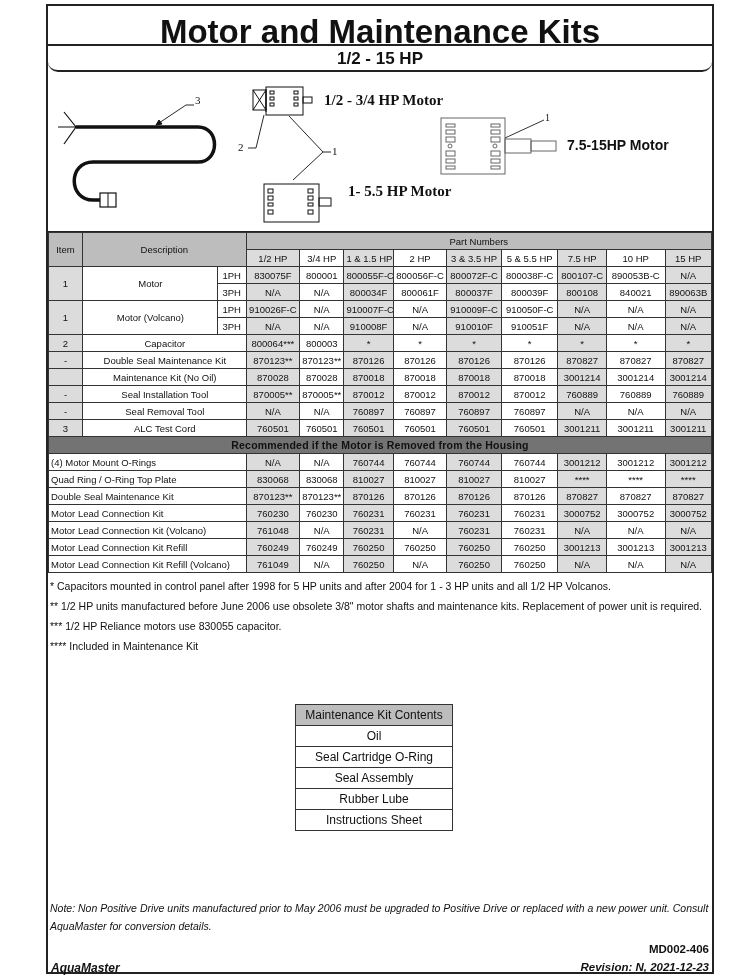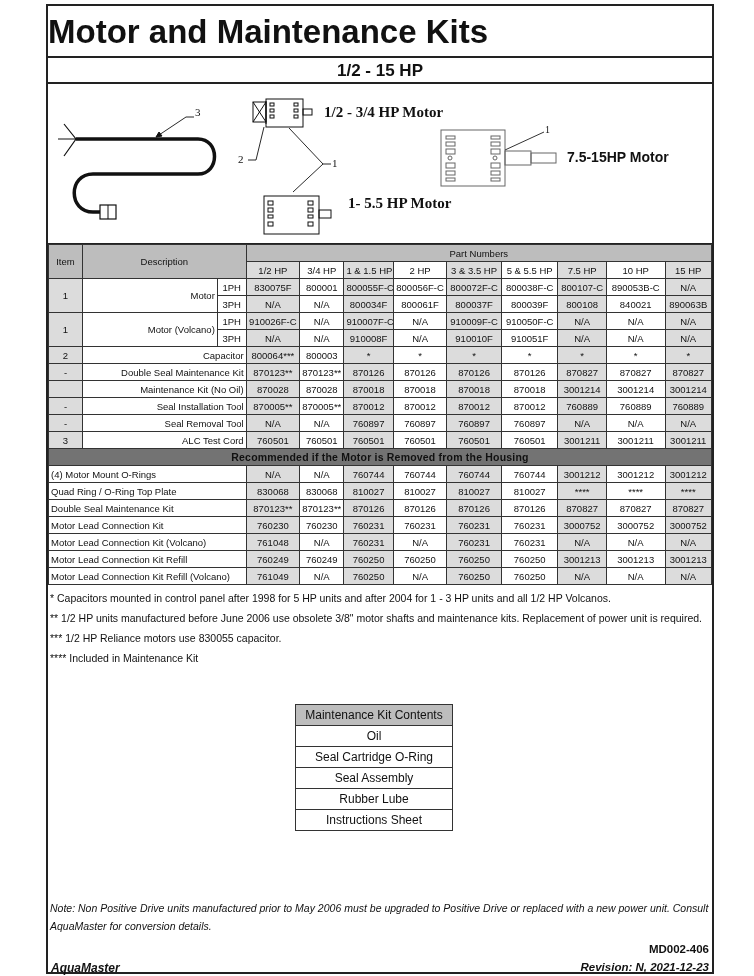--- a/index.html
+++ b/index.html
@@ -1,30 +1,30 @@
 <!DOCTYPE html>
 <html><head>
 <meta charset="utf-8">
 <style>
   * { box-sizing: border-box; margin: 0; padding: 0; }
   body { width: 754px; height: 976px; background: #ffffff; font-family: "Liberation Sans", sans-serif; color: #111; position: relative; overflow: hidden; }
   .frame { position: absolute; left: 46px; top: 4px; width: 668px; height: 970px; border: 2px solid #222; }
-  .title { height: 52px; border-bottom: 2px solid #222; text-align: left; font-weight: bold; font-size: 33px; line-height: 52px; }
-  .subtitle { height: 26px; border-bottom: 2px solid #222; text-align: center; font-weight: bold; font-size: 17px; line-height: 25px; }
+  .title { height: 40px; border-bottom: 2px solid #222; text-align: center; font-weight: bold; font-size: 33px; line-height: 52px; }
+  .subtitle { height: 26px; border-bottom: 2px solid #222; text-align: center; font-weight: bold; font-size: 17px; line-height: 25px; border-radius: 10px; }
   .diagram { position: relative; height: 160px; border-bottom: 1px solid #222; }
   .diagram svg { position: absolute; left: 0; top: 0; }
   .dlabel { position: absolute; font-family: "Liberation Serif", serif; font-weight: bold; font-size: 15px; white-space: nowrap; }
   .dlabel.sans { font-family: "Liberation Sans", sans-serif; font-size: 14px; }
 
   table.parts { border-collapse: collapse; width: 100%; font-size: 9.5px; table-layout: fixed; }
   table.parts td, table.parts th { border: 1px solid #333; height: 17px; padding: 0 2px; text-align: center; white-space: nowrap; overflow: hidden; font-weight: normal; }
   table.parts .hdr { background: #bdbdbd; }
   .g { background: #dcdcdc; }
   .w { background: #ffffff; }
-  table.parts td.desc { text-align: right; padding-left: 3px; }
+  table.parts td.desc { text-align: center; padding-left: 3px; }
   table.parts td.ph { font-size: 9.5px; }
   table.parts td.item { background: #dcdcdc; }
   table.parts td.section { font-weight: bold; font-size: 10.5px; background: #737373; letter-spacing: 0.2px; }
   table.parts td.ldesc { text-align: left; padding-left: 2px; }
 
   .notes { padding: 3px 2px 0 2px; font-size: 10.5px; line-height: 20px; }
   .notes p { margin: 0; }
   .kit { position: absolute; left: 247px; top: 698px; width: 158px; border-collapse: collapse; font-size: 12px; }
   .kit td { border: 1px solid #333; height: 21px; text-align: center; }
   .kit td.kh { background: #bdbdbd; margin-top: 8px; }

